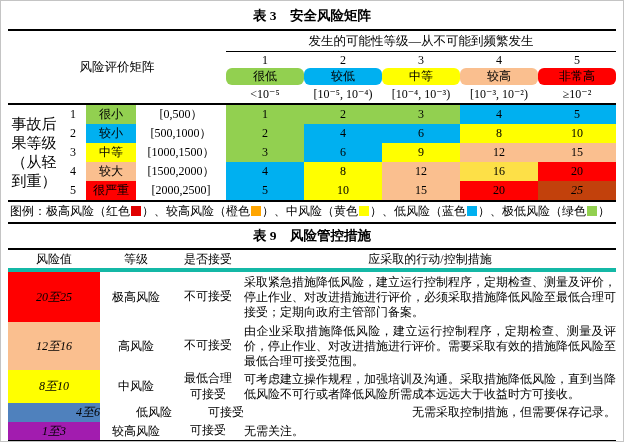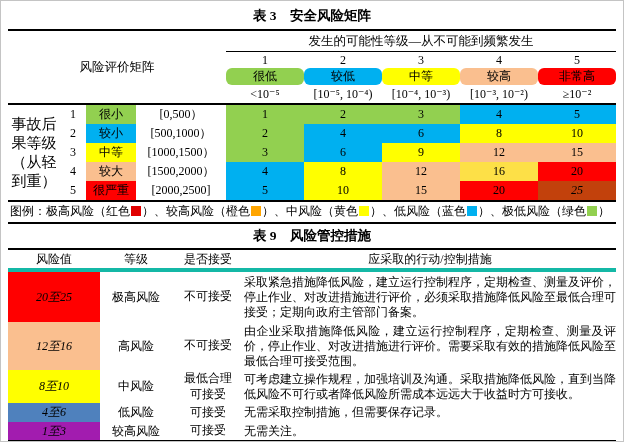--- a/index.html
+++ b/index.html
@@ -36,21 +36,21 @@
   .t4{border-top:2px solid #000;border-bottom:2px solid #000;font-size:12px;}
   .t4 td{vertical-align:middle;padding:0;}
   .hdr td{text-align:center;height:18px;border-bottom:4px solid #14b8a6;}
   .sw4{text-align:center;background-clip:content-box;padding:2px 0;font-style:italic;}
   .lvl{text-align:center;}
   .acc{text-align:center;white-space:pre-line;line-height:15.5px;}
   .act{text-align:justify;line-height:15px;padding:2px 2px 2px 6px;}
   .r1 td{height:50px;}
   .r2 td{height:48px;}
   .r3 td{height:33px;}
-  .r4 td{height:19px;}
+  .r4 td{height:19px;text-align:right;}
   .r5 td{height:18px;}
 </style>
 </head>
 <body>
 
 <div class="page">
 
   <div class="ttl ttl3">表 3　安全风险矩阵</div>
 
   <table class="t3">

